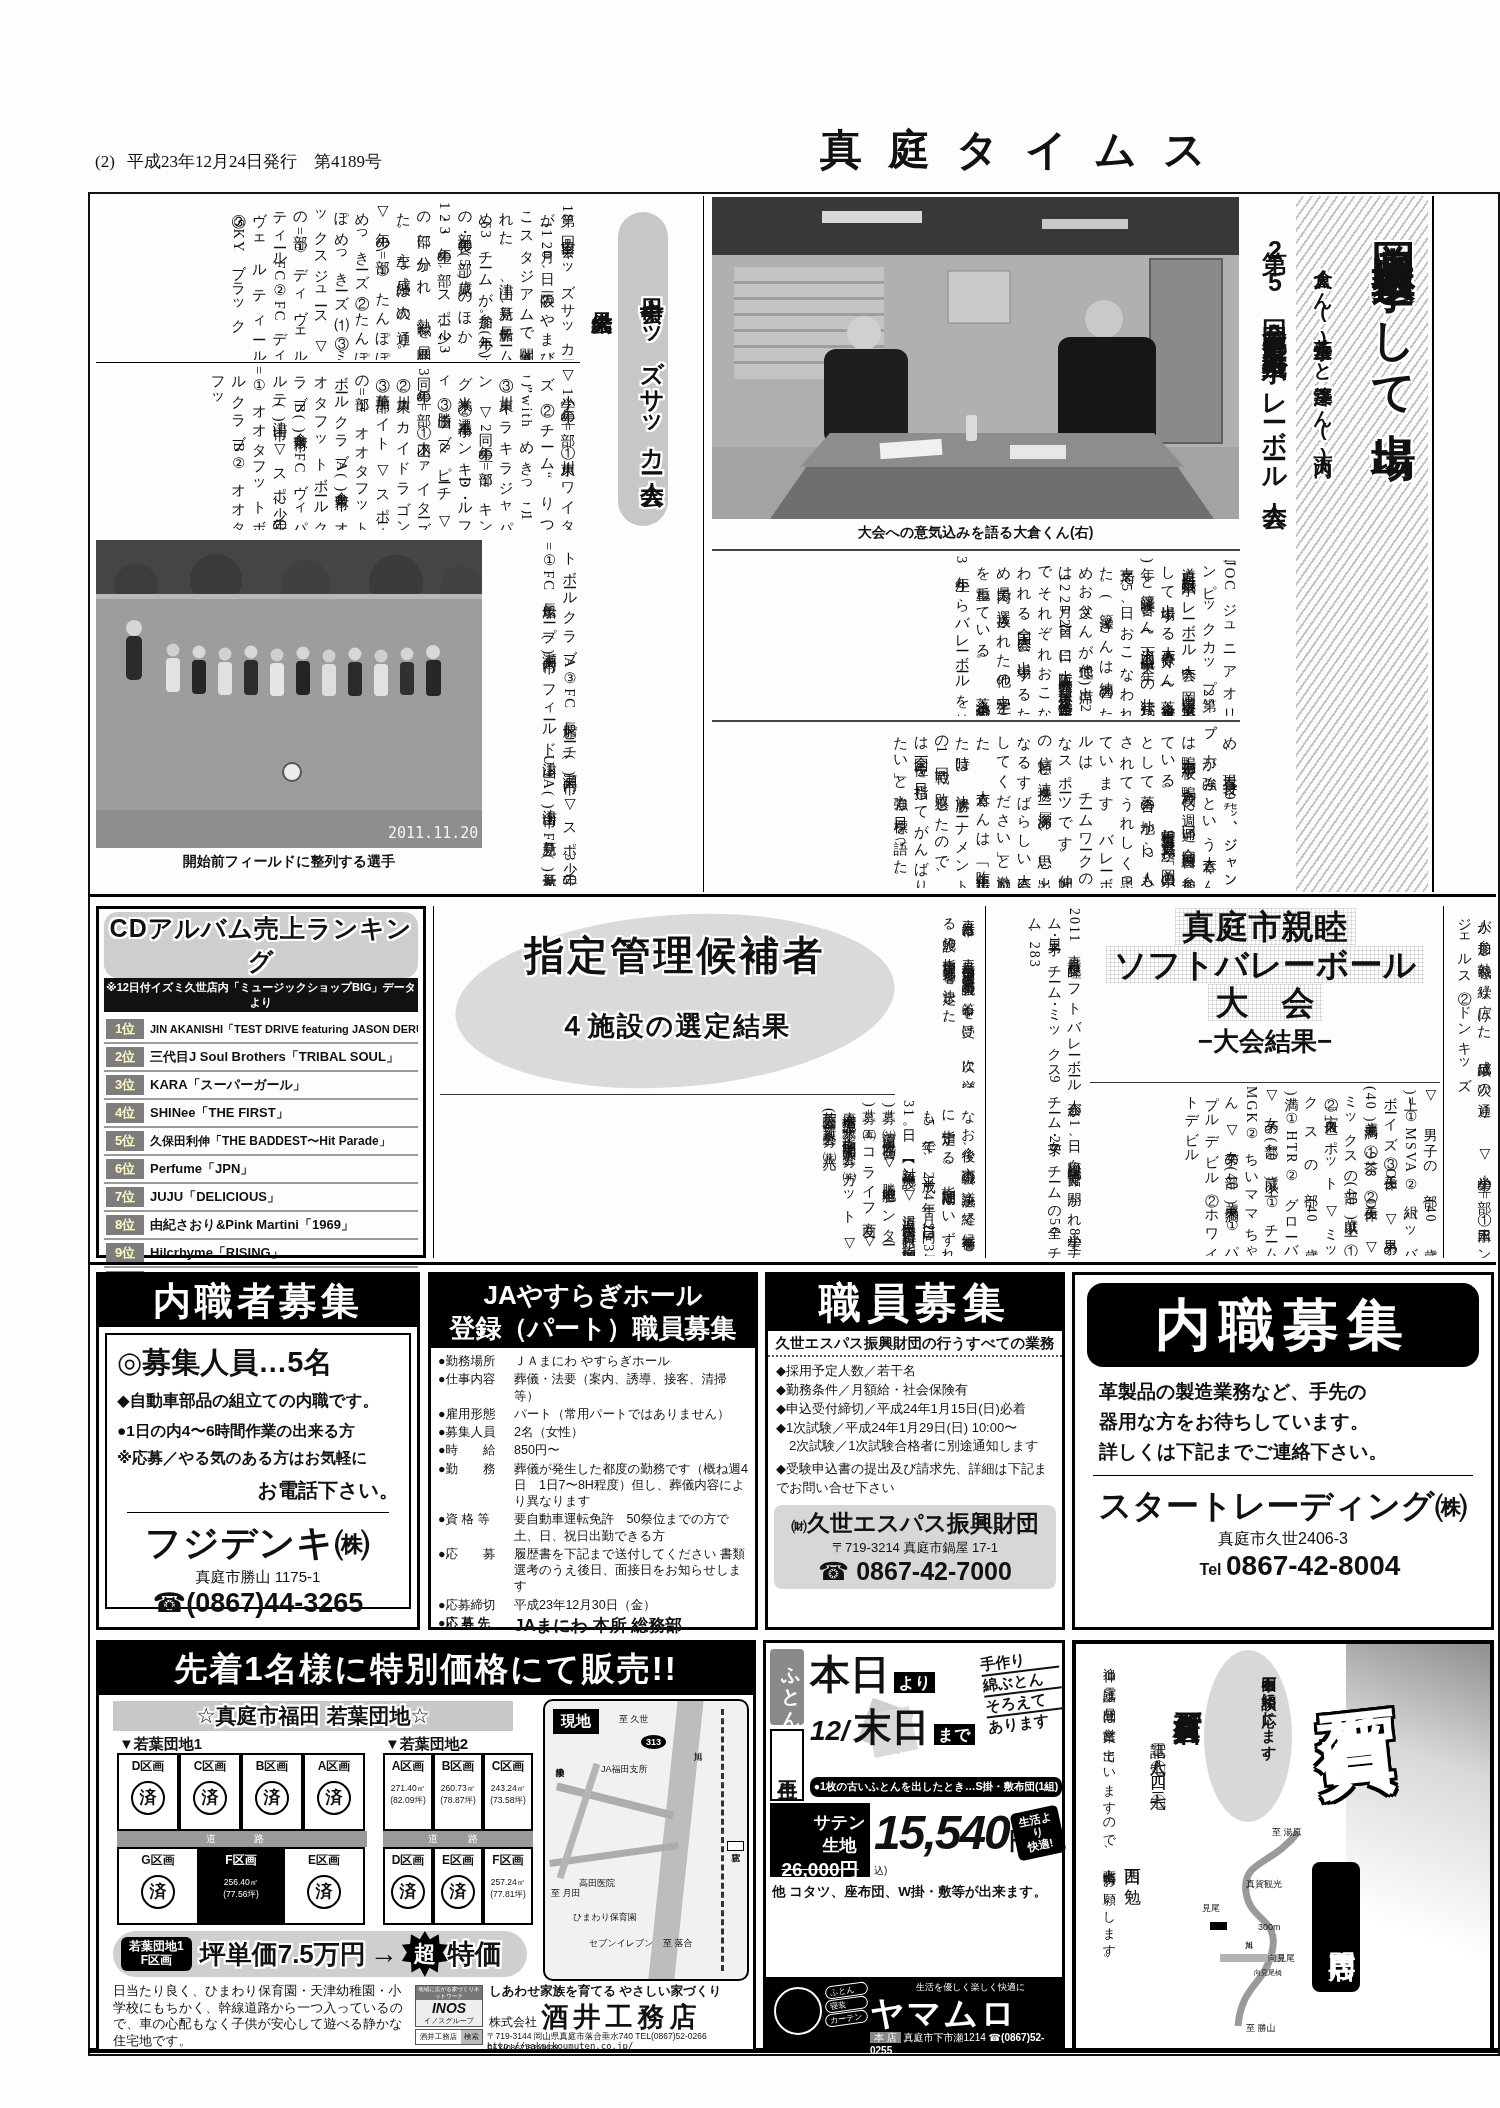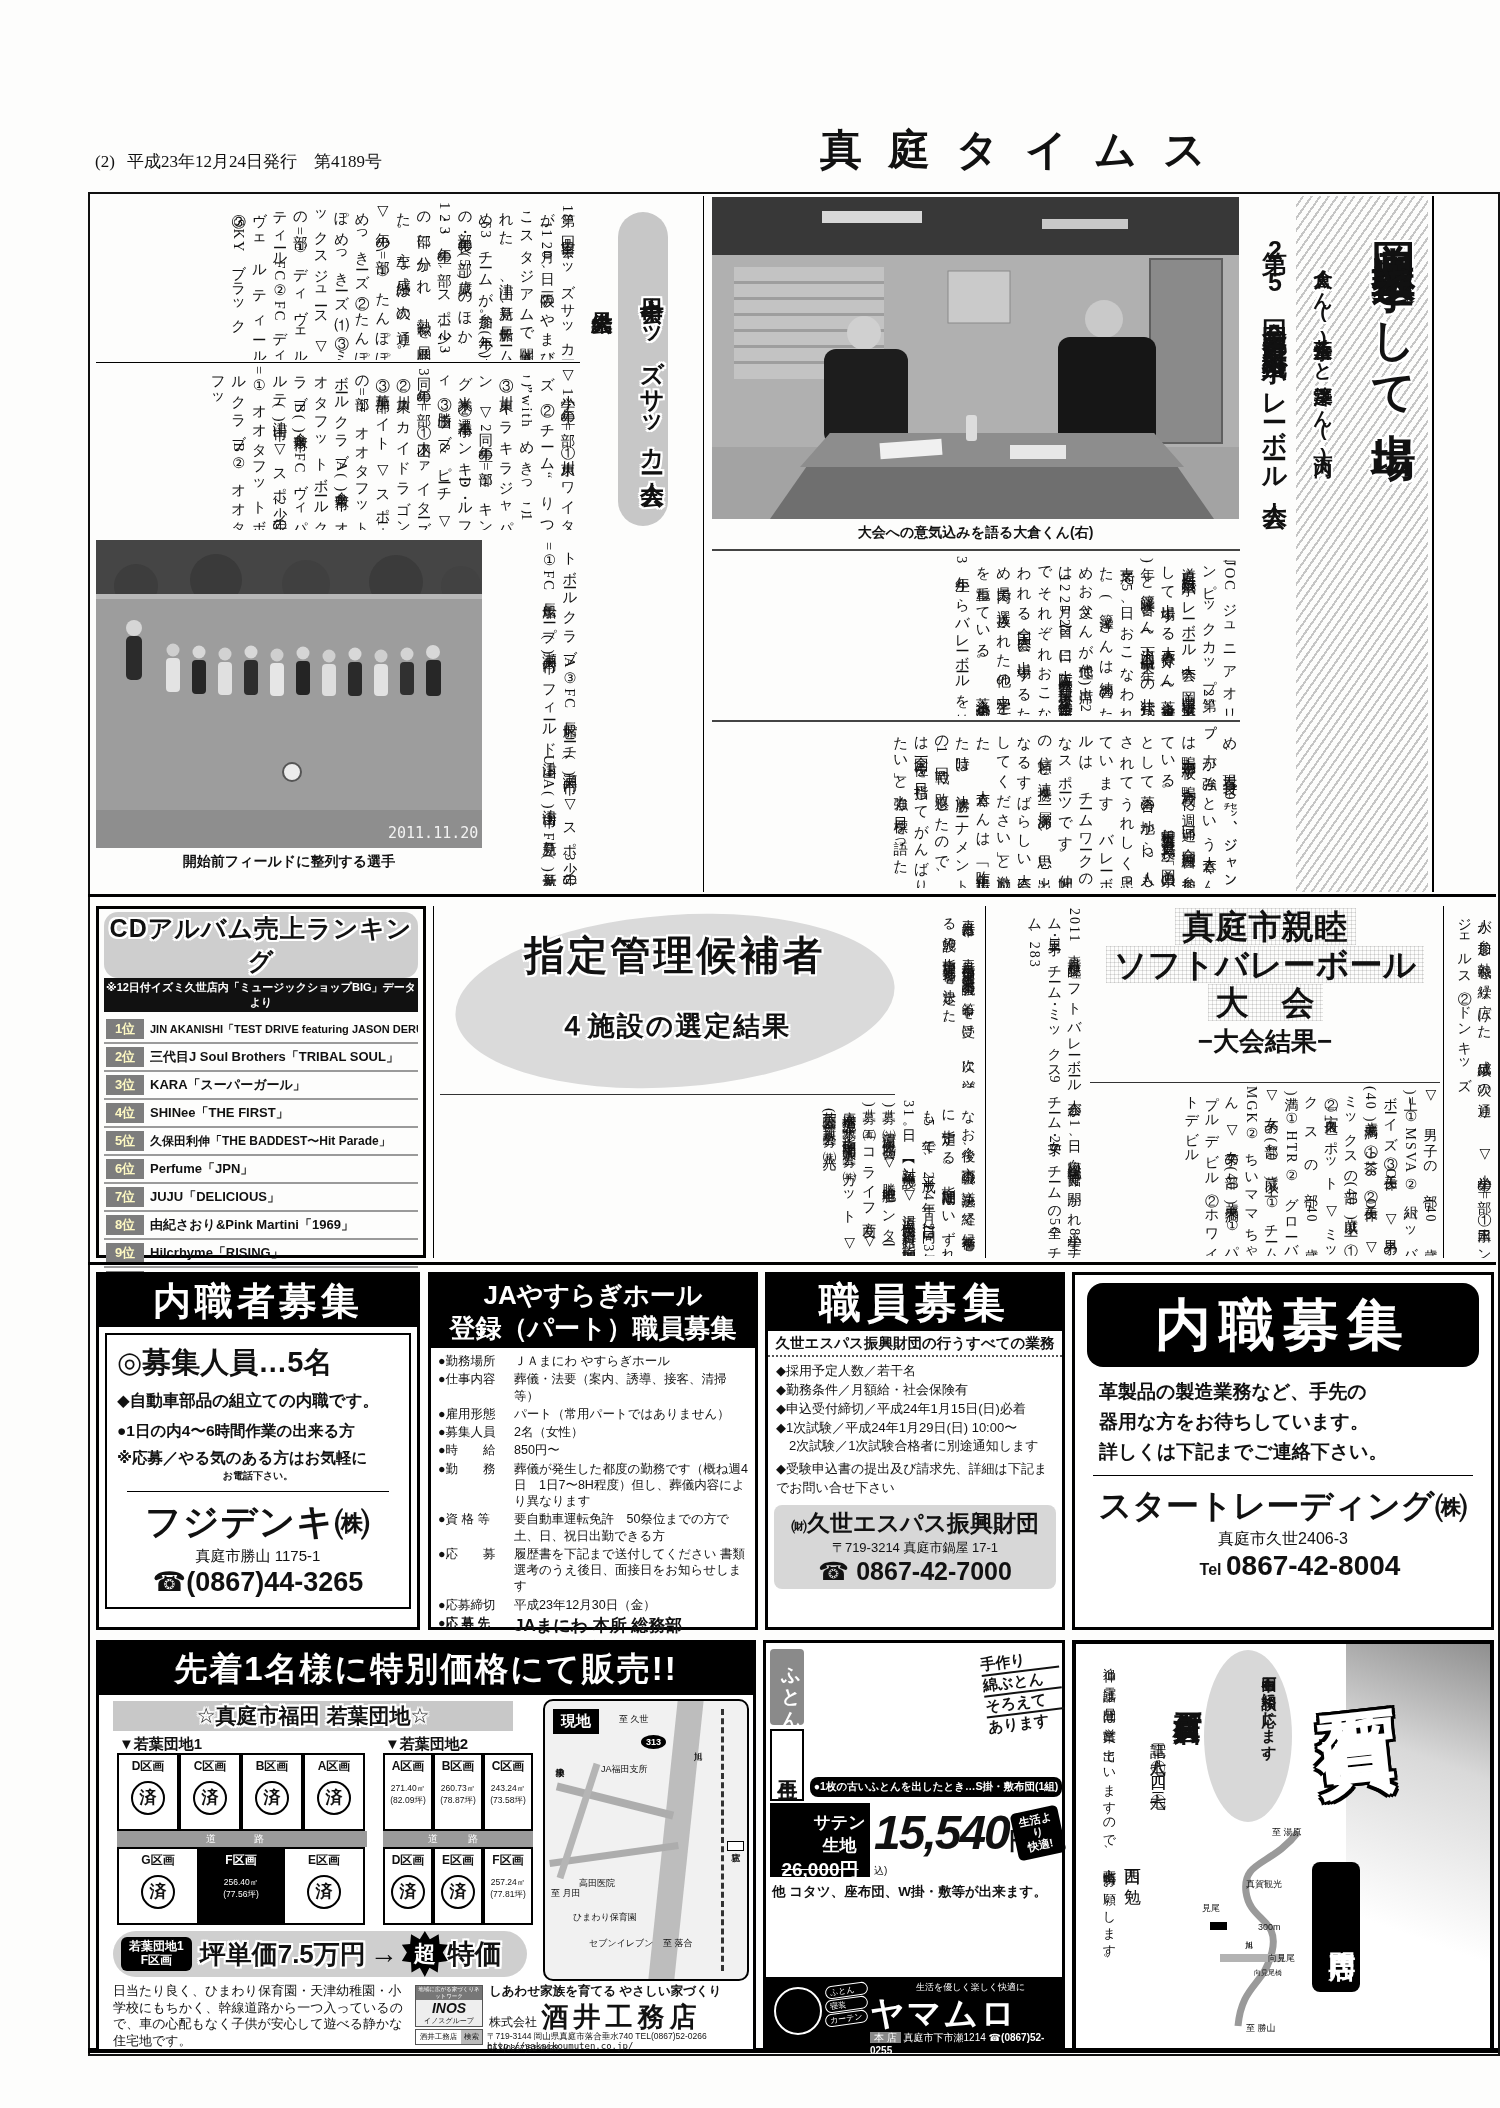--- a/index.html
+++ b/index.html
@@ -213,21 +213,21 @@
 
   <div class="abs rule" style="left:88px;top:1262px;width:1408px;height:3px;"></div>
 
   <div class="abs adbox" style="left:96px;top:1272px;width:324px;height:358px;">
     <div class="adhead" style="font-size:38px;letter-spacing:4px;height:52px;line-height:52px;">内職者募集</div>
     <div style="margin:6px;border:2px solid #000;padding:8px 10px;height:276px;box-sizing:border-box;">
       <div style="font-size:29px;font-weight:900;">◎募集人員…5名</div>
       <div style="font-size:16.5px;font-weight:bold;margin-top:7px;">◆自動車部品の組立ての内職です。</div>
       <div style="font-size:15.5px;font-weight:bold;margin-top:9px;">●1日の内4〜6時間作業の出来る方</div>
       <div style="font-size:15.5px;font-weight:bold;margin-top:6px;">※応募／やる気のある方はお気軽に</div>
-      <div style="font-size:10px;font-weight:bold;text-align:center;">お電話下さい。</div>
+      <div style="font-size:20px;font-weight:bold;text-align:right;margin-top:8px;">お電話下さい。</div>
       <div style="border-top:1px solid #000;margin:8px 10px 6px;"></div>
       <div style="font-size:36px;font-weight:900;text-align:center;letter-spacing:1px;">フジデンキ㈱</div>
       <div style="font-size:15px;text-align:center;">真庭市勝山 1175-1</div>
       <div style="font-size:27px;font-weight:900;text-align:center;">☎(0867)44-3265</div>
     </div>
   </div>
 
   <div class="abs adbox" style="left:428px;top:1272px;width:330px;height:358px;">
     <div class="adhead" style="font-size:26px;line-height:1.25;padding:4px 0;">
       <div>JAやすらぎホール</div>
@@ -421,20 +421,33 @@
       <div class="abs" style="left:388px;top:346px;font-size:9px;font-family:'DejaVu Sans Mono',monospace;">http://sakaikoumuten.co.jp/</div>
     </div>
   </div>
 
   <div class="abs adbox" style="left:763px;top:1640px;width:302px;height:412px;">
     <div style="position:relative;width:100%;height:100%;">
       <div class="abs vup" style="left:4px;top:6px;width:34px;height:76px;background:#8a8a8a;color:#fff;font-size:19px;font-weight:900;text-align:center;border-radius:4px;">ふとん</div>
       <div class="abs vup" style="left:4px;top:86px;width:34px;height:72px;border:2px solid #000;box-sizing:border-box;font-size:20px;font-weight:900;text-align:center;">再生</div>
       <div class="abs vup" style="left:4px;top:162px;width:34px;height:72px;background:#8a8a8a;color:#fff;font-size:20px;font-weight:900;text-align:center;border-radius:4px;">宣言</div>
 
+      <div class="abs" style="left:44px;top:4px;width:170px;">
+        <div>
+          <span style="font-size:40px;font-weight:900;">本日</span>
+          <span style="background:#000;color:#fff;font-size:16px;font-weight:bold;padding:2px 4px;">より</span>
+        </div>
+        <div style="position:relative;">
+          <div class="abs" style="left:54px;top:2px;width:44px;height:44px;background:#cfcfcf;transform:rotate(20deg);"></div>
+          <div class="abs" style="left:60px;top:8px;width:44px;height:44px;background:#dadada;transform:rotate(-12deg);"></div>
+          <span style="font-size:28px;font-weight:900;font-style:italic;position:relative;">12/</span>
+          <span style="font-size:38px;font-weight:900;position:relative;">末日</span>
+          <span style="background:#000;color:#fff;font-size:16px;font-weight:bold;padding:2px 4px;position:relative;">まで</span>
+        </div>
+      </div>
 
       <div class="abs" style="left:218px;top:8px;width:78px;transform:rotate(-7deg);font-weight:900;">
         <div style="font-size:15px;border-bottom:2px solid #111;">手作り</div>
         <div style="font-size:15px;border-bottom:2px solid #111;">綿ぶとん</div>
         <div style="font-size:15px;border-bottom:2px solid #111;">そろえて</div>
         <div style="font-size:15px;">あります</div>
       </div>
 
       <div class="abs" style="left:44px;top:134px;width:252px;background:#000;color:#fff;font-size:10.5px;font-weight:bold;text-align:center;padding:3px 0;border-radius:8px;">●1枚の古いふとんを出したとき…S掛・敷布団(1組)</div>
 

